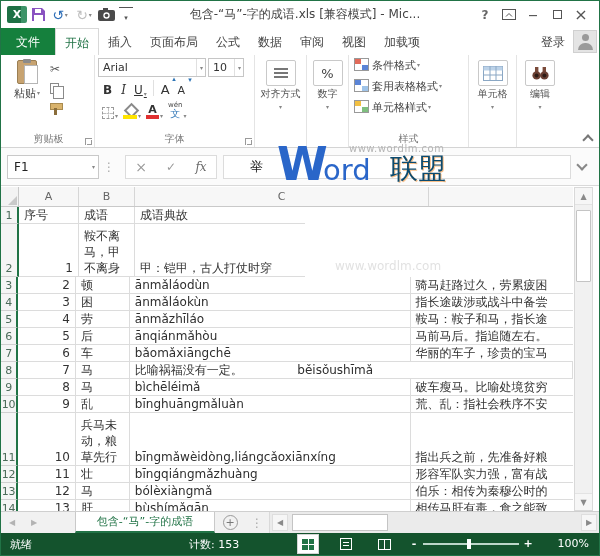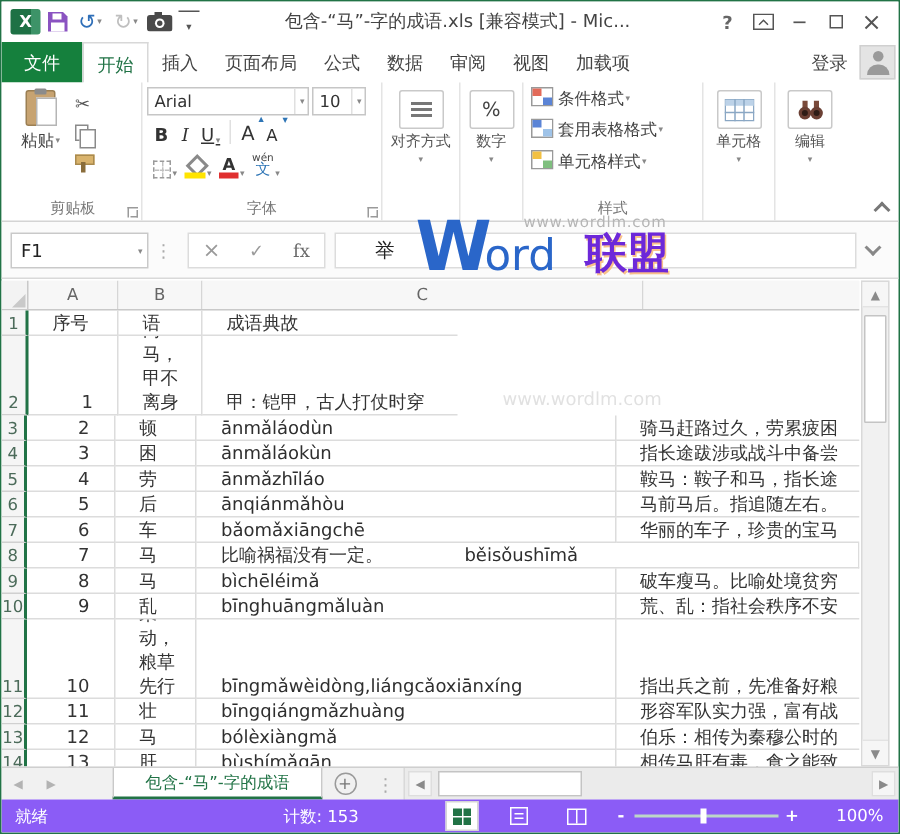--- a/index.html
+++ b/index.html
@@ -110,44 +110,44 @@
 
 
 .fbar{height:38px;background:#fbfbfb;display:flex;align-items:center;padding:0 6px;position:relative;border-bottom:1px solid #d9d9d9}
 .namebox{width:92px;height:24px;background:#fff;border:1px solid #c9c9c9;display:flex;align-items:center;font-size:12px;padding-left:6px;color:#222}
 .namebox .dd7{margin-left:auto;padding-right:3px}
 .i-dots::before{content:"⋮";color:#aaa;font-size:12px}
 .fx-box{height:24px;background:#fff;border:1px solid #dcdcdc;display:flex;align-items:center;margin-left:6px}
 .fxb{width:30px;text-align:center;color:#9a9a9a;font-size:12px}
 .i-cancel::before{content:"×";font-size:14px}
 .i-enter::before{content:"✓";font-size:12px}
-.fx-lbl{font-family:"DejaVu Serif",serif;color:#6a6a6a}
+.fx-lbl{font-style:italic;font-family:"DejaVu Serif",serif;color:#6a6a6a}
 .fval{flex:1;height:24px;background:#fff;border:1px solid #dcdcdc;margin-left:6px;display:flex;align-items:center;padding-left:26px;font-size:13px;color:#222}
 .fexp{width:22px;height:24px;display:flex;align-items:center;justify-content:center}
 .fexp::before{content:"";width:6px;height:6px;border-right:2px solid #888;border-bottom:2px solid #888;transform:rotate(45deg);margin-top:-3px}
 
 
 .wm{position:absolute;left:276px;top:142px;width:210px;height:48px;z-index:60;pointer-events:none}
 .wm-url{position:absolute;left:72px;top:0;font-size:10px;color:#b5b5b5;letter-spacing:.5px}
 .wm-w{position:absolute;left:0;top:-2px;font-size:46px;font-weight:bold;color:#2a66c9;line-height:1}
 .wm-ord{position:absolute;left:46px;top:13px;font-size:29px;font-weight:normal;color:#2a66c9;line-height:1}
-.wm-cjk{position:absolute;left:113px;top:12px;font-size:28px;font-weight:bold;color:#6d28d9;line-height:1;text-shadow:1px 1px 0 #f9c08a}
+.wm-cjk{position:absolute;left:113px;top:12px;font-size:28px;font-weight:normal;color:#0c4a6e;line-height:1;text-shadow:1px 1px 0 #f9c08a}
 .wm2{position:absolute;left:334px;top:258px;font-size:12px;color:#c9c9c9;opacity:.55;z-index:40;pointer-events:none}
 
 
 .gridwrap{position:absolute;top:186px;left:0;width:572px;height:324px;overflow:hidden;background:#fff}
 .colhdrs{display:flex;height:20px;border-bottom:1px solid #c9c9c9;background:#f7f7f7}
 .corner{width:18px;border-right:1px solid #c9c9c9;position:relative;background:#f3f3f3}
 .corner::after{content:"";position:absolute;right:1px;bottom:1px;border-left:9px solid transparent;border-bottom:9px solid #c9c9c9}
 .chdr{display:flex;align-items:center;justify-content:center;font-size:11px;color:#666;border-right:1px solid #d6d6d6;background:#f7f7f7}
 .grow{display:flex}
 .grow{height:17px}
 .grow.tall{height:53px}
 .rh{width:18px;background:#f5f5f5;border-right:2px solid #217346;border-bottom:1px solid #d0d0d0;font-size:11px;color:#4c6b5a;display:flex;align-items:flex-end;justify-content:center;line-height:15px}
-.cell{border-right:1px solid #dcdcdc;border-bottom:1px solid #dcdcdc;font-size:12px;line-height:16px;padding:0 16px;display:flex;align-items:flex-end;overflow:hidden;white-space:nowrap}
+.cell{border-right:1px solid #dcdcdc;border-bottom:1px solid #dcdcdc;font-size:12px;line-height:16px;padding:0 5px;display:flex;align-items:flex-end;overflow:hidden;white-space:nowrap}
 .ca{width:60px;justify-content:flex-end}
 .grow.hdr .ca{justify-content:flex-start}
 .cb{width:56px;white-space:normal;word-break:break-all}
 .cc{width:294px;color:#2e2e2e}
 .cd{width:170px;border-right:none}
 .vscroll{position:absolute;top:186px;right:6px;width:19px;height:324px;background:#f1f1f1;border:1px solid #d9d9d9}
 .sbtn{height:17px;display:flex;align-items:center;justify-content:center;color:#8a8a8a;font-size:8px;background:#f6f6f6;border-bottom:1px solid #e3e3e3}
 .sbtn.bottom{position:absolute;bottom:0;left:0;right:0;border-top:1px solid #e3e3e3;border-bottom:none}
 .vthumb{position:absolute;top:22px;left:1px;right:1px;height:72px;background:#fff;border:1px solid #c4c4c4;border-radius:1px}
 .i-tri-u::before{content:"▲"}
@@ -163,21 +163,21 @@
 .plus-circ{width:15px;height:15px;border:1px solid #9a9a9a;border-radius:50%;color:#777;font-size:11px;line-height:13px;text-align:center}
 .plus-circ::before{content:"+"}
 .hs-dots{width:24px;display:flex;align-items:center;justify-content:center;color:#aaa}
 .hscroll{flex:1;position:relative;background:#ebebeb;border-left:1px solid #d9d9d9}
 .hbtn{position:absolute;top:2px;width:16px;height:17px;display:flex;align-items:center;justify-content:center;color:#8a8a8a;font-size:8px;background:#f6f6f6;border:1px solid #dedede}
 .hbtn.left{left:2px}
 .hbtn.right{right:2px}
 .hthumb{position:absolute;top:2px;left:22px;width:96px;height:17px;background:#fff;border:1px solid #c4c4c4}
 
 
-.statusbar{position:absolute;top:532px;left:0;right:0;bottom:0;background:#8b5cf6;color:#fff;font-size:11px}
+.statusbar{position:absolute;top:532px;left:0;right:0;bottom:0;background:#14532d;color:#fff;font-size:11px}
 .sb-ready{position:absolute;left:9px;top:4px}
 .sb-count{position:absolute;left:188px;top:4px}
 .viewbtns{position:absolute;left:296px;top:1px;display:flex;gap:16px}
 .vbtn{width:22px;height:20px;display:flex;align-items:center;justify-content:center}
 .vbtn.active{background:#fff;border:1px solid #d5d5d5}
 .ic-grid{width:12px;height:11px;display:grid;grid-template-columns:1fr 1fr;grid-template-rows:1fr 1fr;gap:1px}
 .ic-grid span{background:#217346}
 .vbtn:not(.active) .ic-grid span{background:#fff}
 .ic-page{width:12px;height:12px;border:1px solid #fff;background:transparent;position:relative}
 .ic-page::before{content:"";position:absolute;left:2px;right:2px;top:3px;border-top:1px solid #fff}

